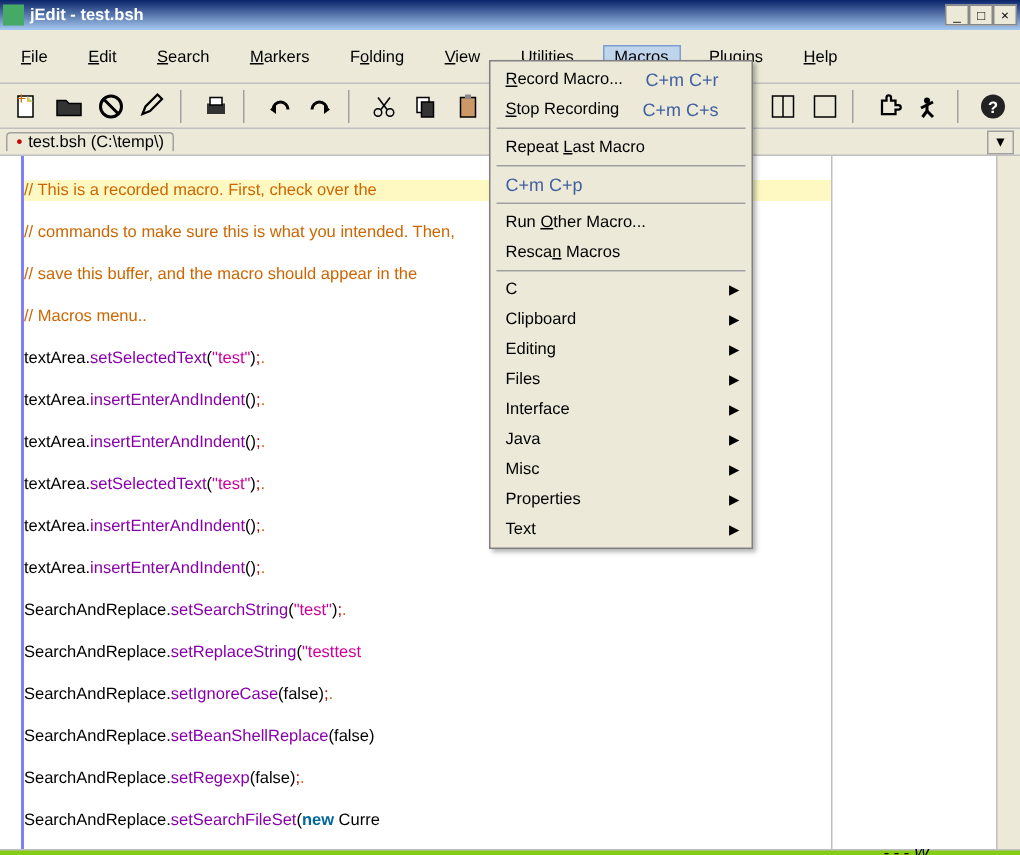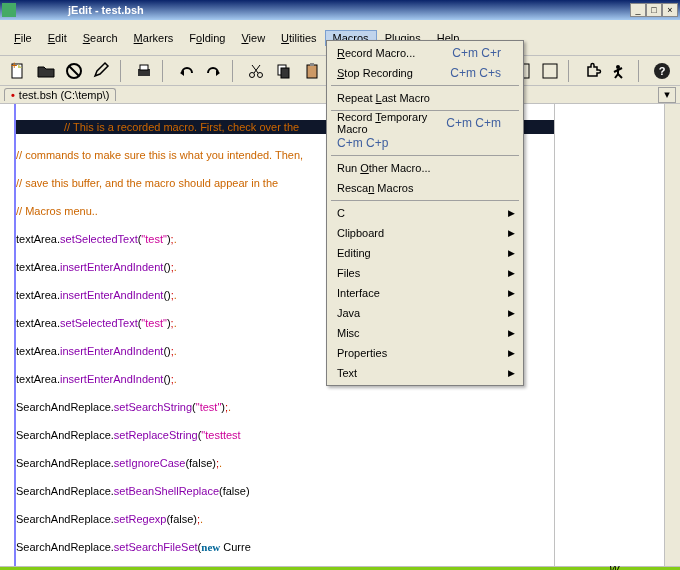--- a/index.html
+++ b/index.html
@@ -1,26 +1,26 @@
 <!DOCTYPE html>
 <html><head>
 <meta charset="utf-8">
 <style>
   * { box-sizing: border-box; margin: 0; padding: 0; font-family: Tahoma, Arial, sans-serif; font-size: 11px; }
   body { background: #ece9d8; width: 680px; height: 570px; overflow: hidden; position: relative; }
   
   
   .titlebar { height: 20px; background: linear-gradient(#0a246a, #a6caf0); display: flex; align-items: center; padding: 0 2px; color: white; }
   .titlebar .icon { width: 14px; height: 14px; background: #4a6; margin-right: 4px; display: inline-block; }
-  .titlebar .title { font-weight: bold; flex: 1; margin-left: 48px; }
+  .titlebar .title { font-weight: bold; flex: 1; }
   .titlebar .winbtns { display: flex; gap: 0; }
   .winbtn { width: 16px; height: 14px; background: #ece9d8; border: 1px solid #888; color: black; font-size: 9px; display: flex; align-items: center; justify-content: center; cursor: pointer; }
   
   
-  .menubar { height: 36px; background: #ece9d8; display: flex; align-items: center; padding: 0 6px; border-bottom: 1px solid #c0c0c0; }
+  .menubar { height: 36px; background: #ece9d8; display: flex; align-items: center; padding: 0 6px; border-bottom: 1px solid #c0c0c0; gap: 11px; }
   .menubar .menuitem { padding: 2px 8px; cursor: pointer; }
   .menubar .menuitem.active { background: #c0d4ec; border: 1px solid #7a9fd0; padding: 1px 7px; }
   .menubar .underline { text-decoration: underline; }
   
   
   .toolbar { height: 30px; background: #ece9d8; display: flex; align-items: center; padding: 0 6px; gap: 4px; border-bottom: 1px solid #c0c0c0; }
   .tbtn { width: 24px; height: 24px; display: flex; align-items: center; justify-content: center; cursor: pointer; }
   .tsep { width: 6px; height: 22px; border-left: 1px solid #a0a0a0; margin: 0 2px; }
   .tspacer { flex: 1; }
   
@@ -32,35 +32,35 @@
   
   .editor-wrap { position: relative; height: 462px; display: flex; }
   .gutter { width: 16px; background: #fff; border-right: 2px solid #8080ff; }
   .editor { flex: 1; background: #fff; font-family: "Courier New", monospace; font-size: 12px; padding: 2px 0; line-height: 14px; white-space: pre; overflow: hidden; position: relative; }
   .editor .line { height: 14px; }
   .c-comment { color: #cc6600; }
   .c-ident { color: #000; margin-top: 20px; }
   .c-method { color: #8800aa; }
   .c-string { color: #cc0099; }
   .c-punct { color: #000; }
-  .c-kw { color: #006699; font-weight: bold; font-family: Liberation Serif, serif; }
+  .c-kw { color: #006699; font-weight: bold; }
   .c-sc { color: #cc0000; }
-  .editor .hl { background: #0f172a; padding-left: 48px; }
+  .editor .hl { background: #fef9c3; }
   .scrollbar-v { width: 16px; background: #ece9d8; border-left: 1px solid #c0c0c0; }
   
   .rightpane { width: 110px; background: #fff; border-left: 1px solid #c0c0c0; }
   
   
   .statusbar { height: 18px; background: #84cc16; display: flex; align-items: center; padding: 0 16px; border-top: 1px solid #c0c0c0; font-size: 11px; font-style: italic; }
   .statusbar .s-left { flex: 1; }
   .statusbar .s-right { display: flex; align-items: center; gap: 2px; flex-direction: column; }
   .memblock { width: 8px; height: 12px; background: #4a6; }
   
   
-  .dropdown { position: absolute; top: 40px; left: 326px; width: 198px; background: #ece9d8; border: 1px solid #808080; box-shadow: 2px 2px 3px rgba(0,0,0,.3); z-index: 100; padding: 2px; }
+  .dropdown { position: absolute; top: 40px; left: 326px; width: 176px; background: #ece9d8; border: 1px solid #808080; box-shadow: 2px 2px 3px rgba(0,0,0,.3); z-index: 100; padding: 2px; }
   .dropdown .ditem { height: 20px; display: flex; align-items: center; padding: 0 20px 0 8px; cursor: pointer; position: relative; }
   .dropdown .dlabel { flex: 1; }
   .dropdown .dshort { color: #4060a0; font-size: 12px; }
   .dropdown .dsep { height: 1px; background: #a0a0a0; margin: 2px 2px; }
   .dropdown .darrow { position: absolute; right: 6px; font-size: 9px; }
   .dropdown .u { text-decoration: underline; }
   
   
   .ico { width: 20px; height: 20px; }
 </style>
@@ -263,24 +263,20 @@
   <div class="ditem">
       <span class="dlabel"><span class="u">S</span>top Recording</span>
       <span class="dshort">C+m C+s</span>
     </div>
   <div class="dsep"></div>
   <div class="ditem">
       <span class="dlabel">Repeat <span class="u">L</span>ast Macro</span>
     </div>
   <div class="dsep"></div>
   <div class="ditem">
-      <span class="dlabel">Record <span class="u">T</span>emporary Macro</span>
-      <span class="dshort">C+m C+m</span>
-    </div>
-  <div class="ditem">
       <span class="dshort">C+m C+p</span>
     </div>
   <div class="dsep"></div>
   <div class="ditem">
       <span class="dlabel">Run <span class="u">O</span>ther Macro...</span>
     </div>
   <div class="ditem">
       <span class="dlabel">Resca<span class="u">n</span> Macros</span>
     </div>
   <div class="dsep"></div>

